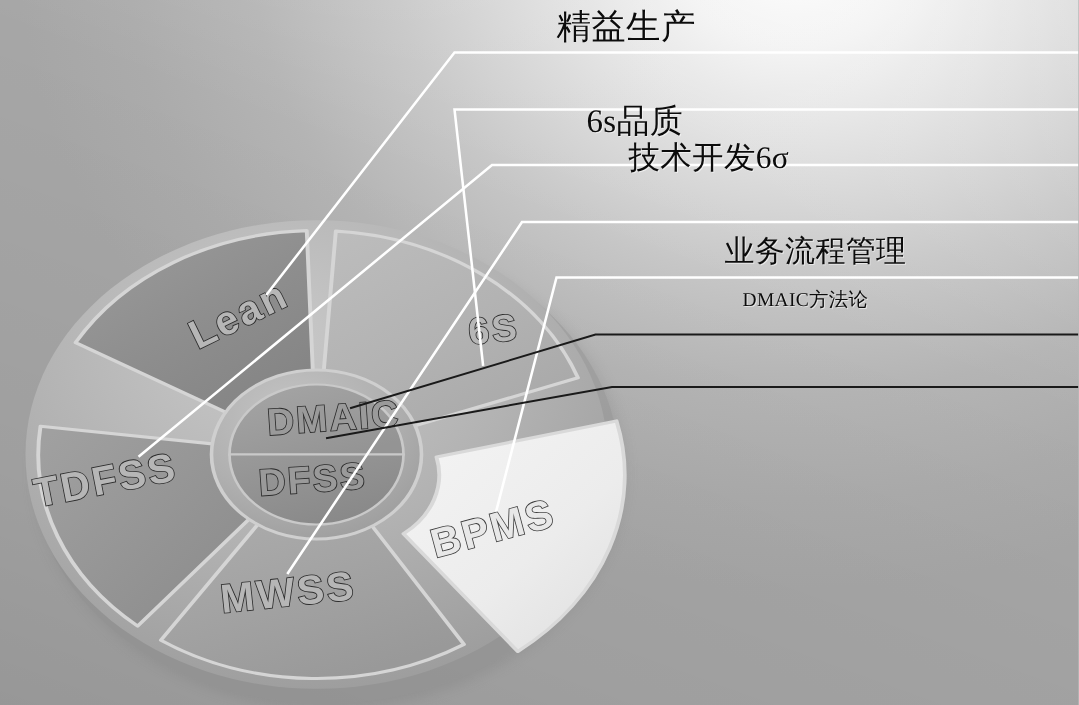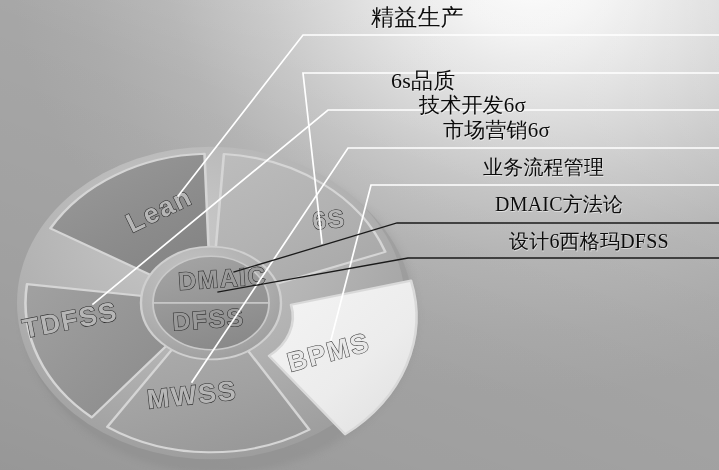--- a/index.html
+++ b/index.html
@@ -31,21 +31,21 @@
     font-weight:400;
     white-space:nowrap;
     letter-spacing:0.2px;
     text-shadow:0.6px 0.6px 0 rgba(255,255,255,0.55);
   }
   .lbl.l0{left:371px;top:2px;font-size:23px;}
   .lbl.l1{left:391px;top:31px;font-size:22px;margin-top:35px;}
   .lbl.l2{left:419px;top:79px;font-size:21px;margin-top:12px;}
   .lbl.l3{left:443px;top:116px;font-size:21px;}
   .lbl.l4{left:459px;top:154px;font-size:20px;margin-left:24px;}
-  .lbl.l5{left:495px;top:191px;font-size:20px;}
+  .lbl.l5{left:495px;top:191px;font-size:13px;}
   .lbl.l6{left:509px;top:228px;font-size:20px;}
 
   
   .wedge-text{
     font-family:"Liberation Sans","DejaVu Sans",sans-serif;
     font-weight:700;
     fill:#b6b6b6;
     stroke:#2c2c2c;
     stroke-width:1.1px;
     paint-order:stroke fill;
@@ -176,19 +176,17 @@
     <g stroke="#1a1a1a" stroke-width="1.3" fill="none" stroke-linecap="square">
       <path d="M 719 223 L 397 223 L 234 272"></path>
       <path d="M 719 258 L 408 258 L 218 292"></path>
     </g>
   </svg>
 
   <div class="label-list">
     <div class="lbl l0">精益生产</div>
     <div class="lbl l1">6s品质</div>
     <div class="lbl l2">技术开发6σ</div>
-    <div class="lbl l3">市场营销6σ</div>
     <div class="lbl l4">业务流程管理</div>
     <div class="lbl l5">DMAIC方法论</div>
-    <div class="lbl l6">设计6西格玛DFSS</div>
   </div>
 
 </div>
 
 </body></html>

